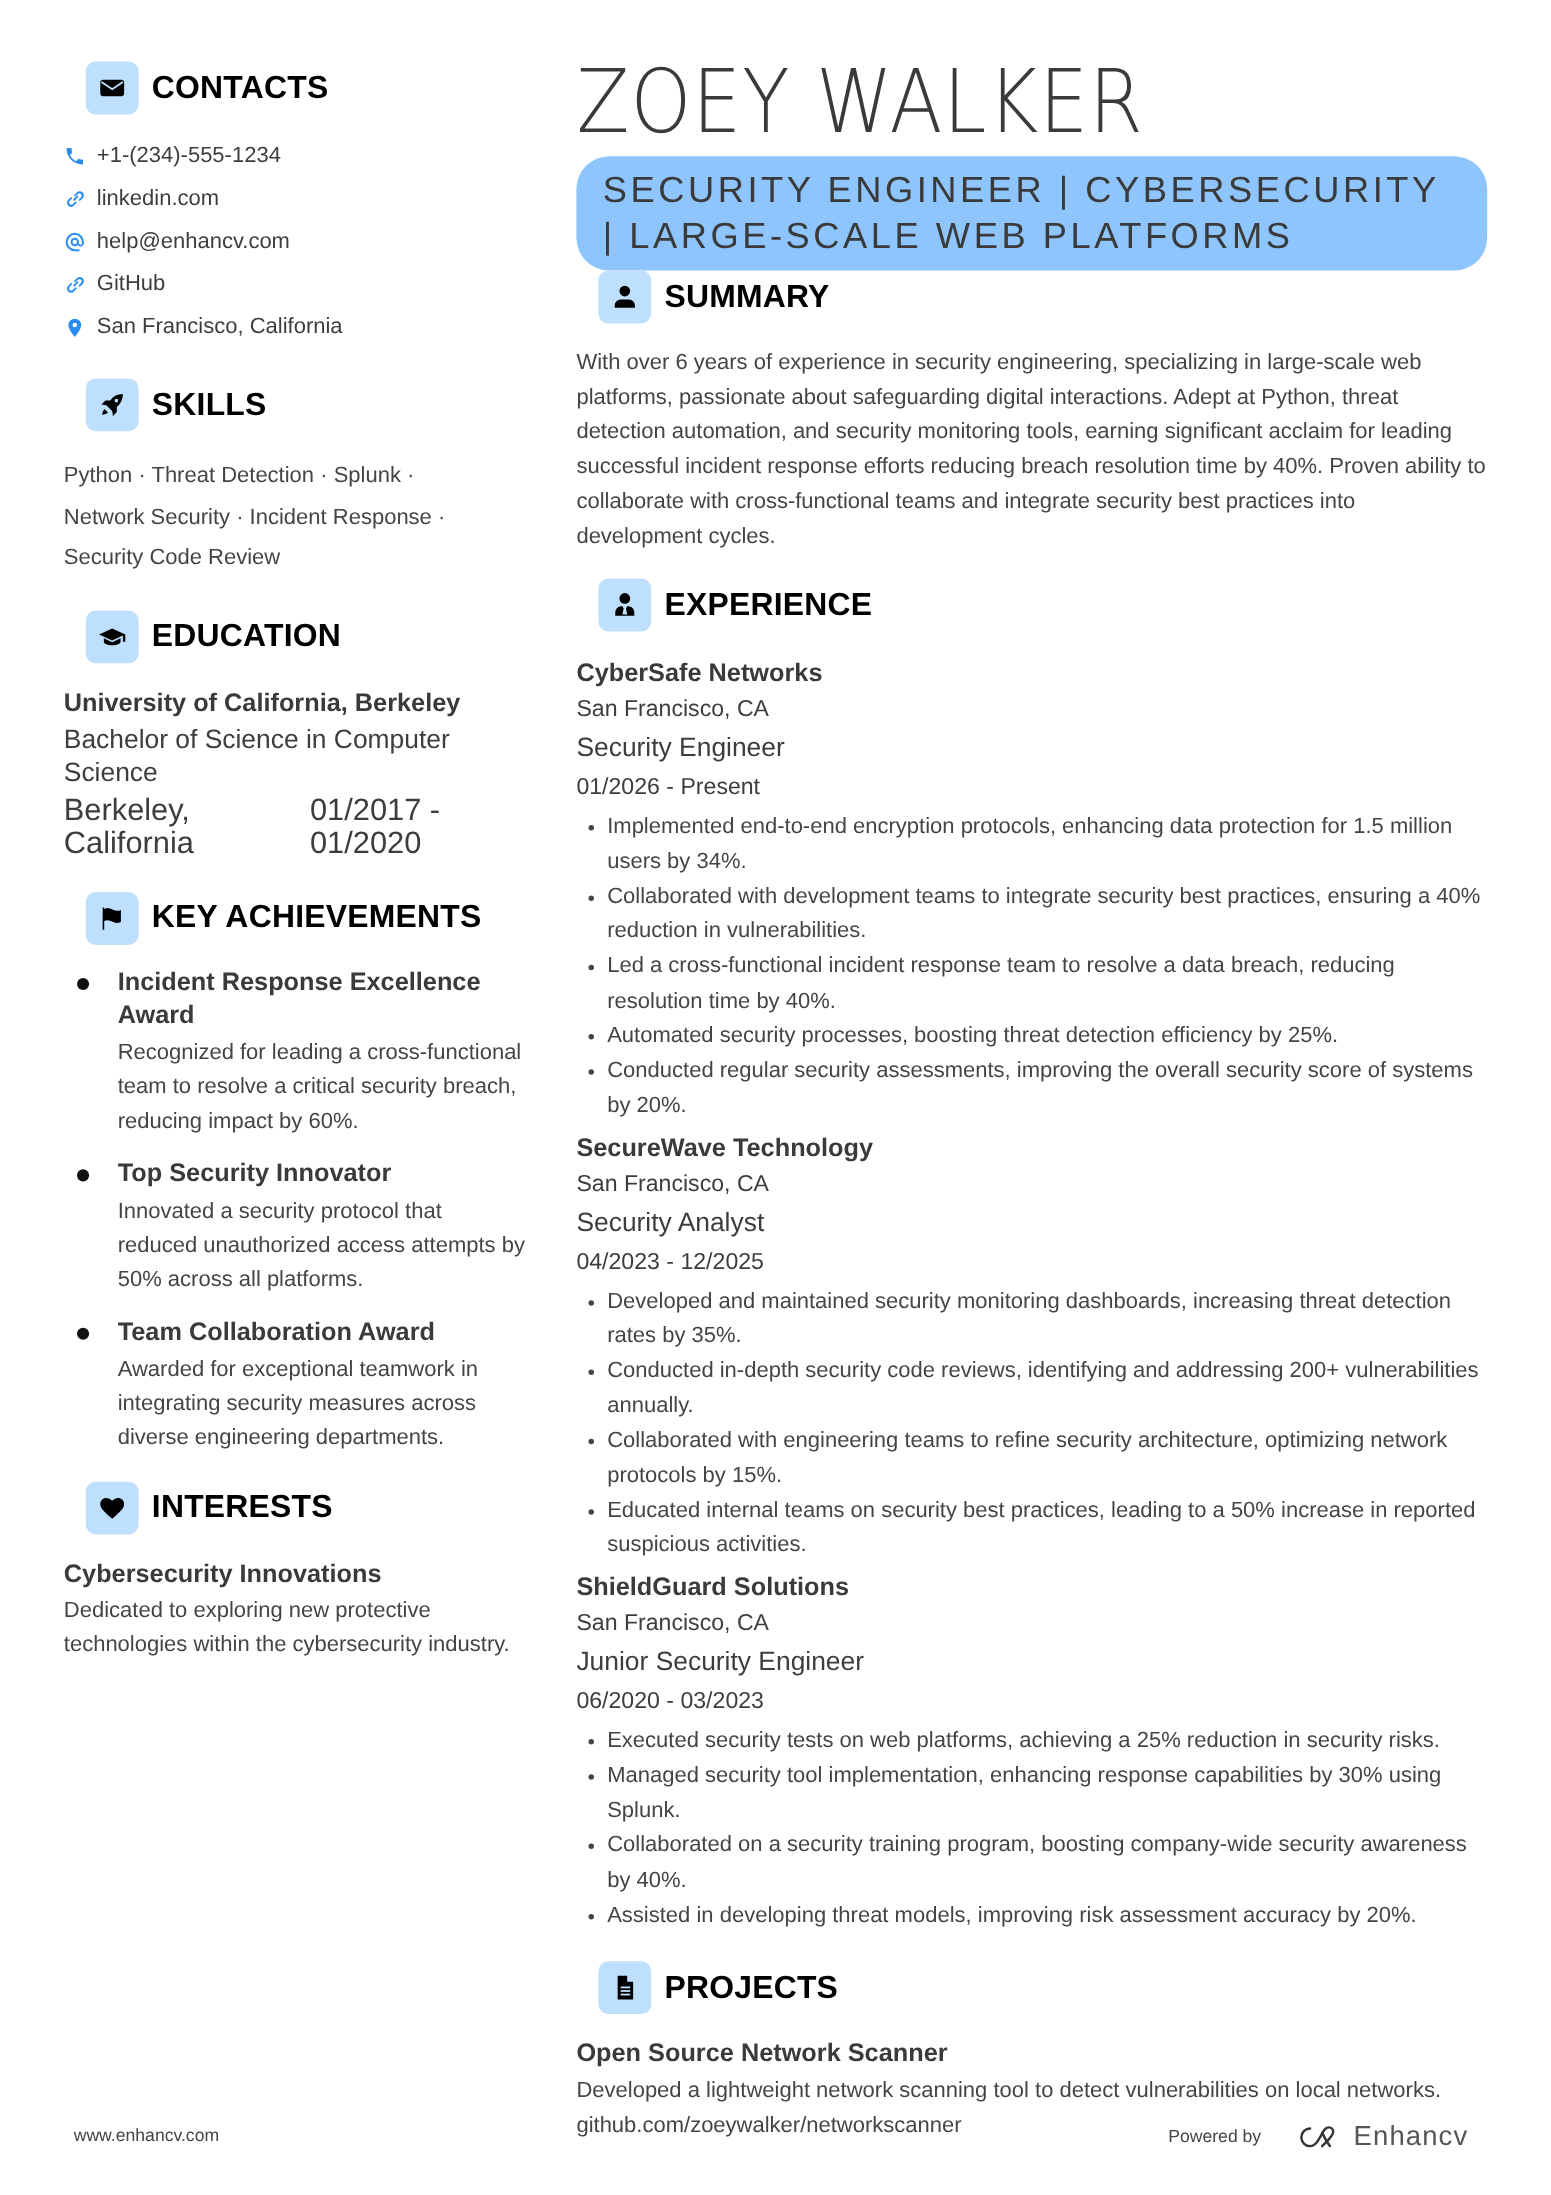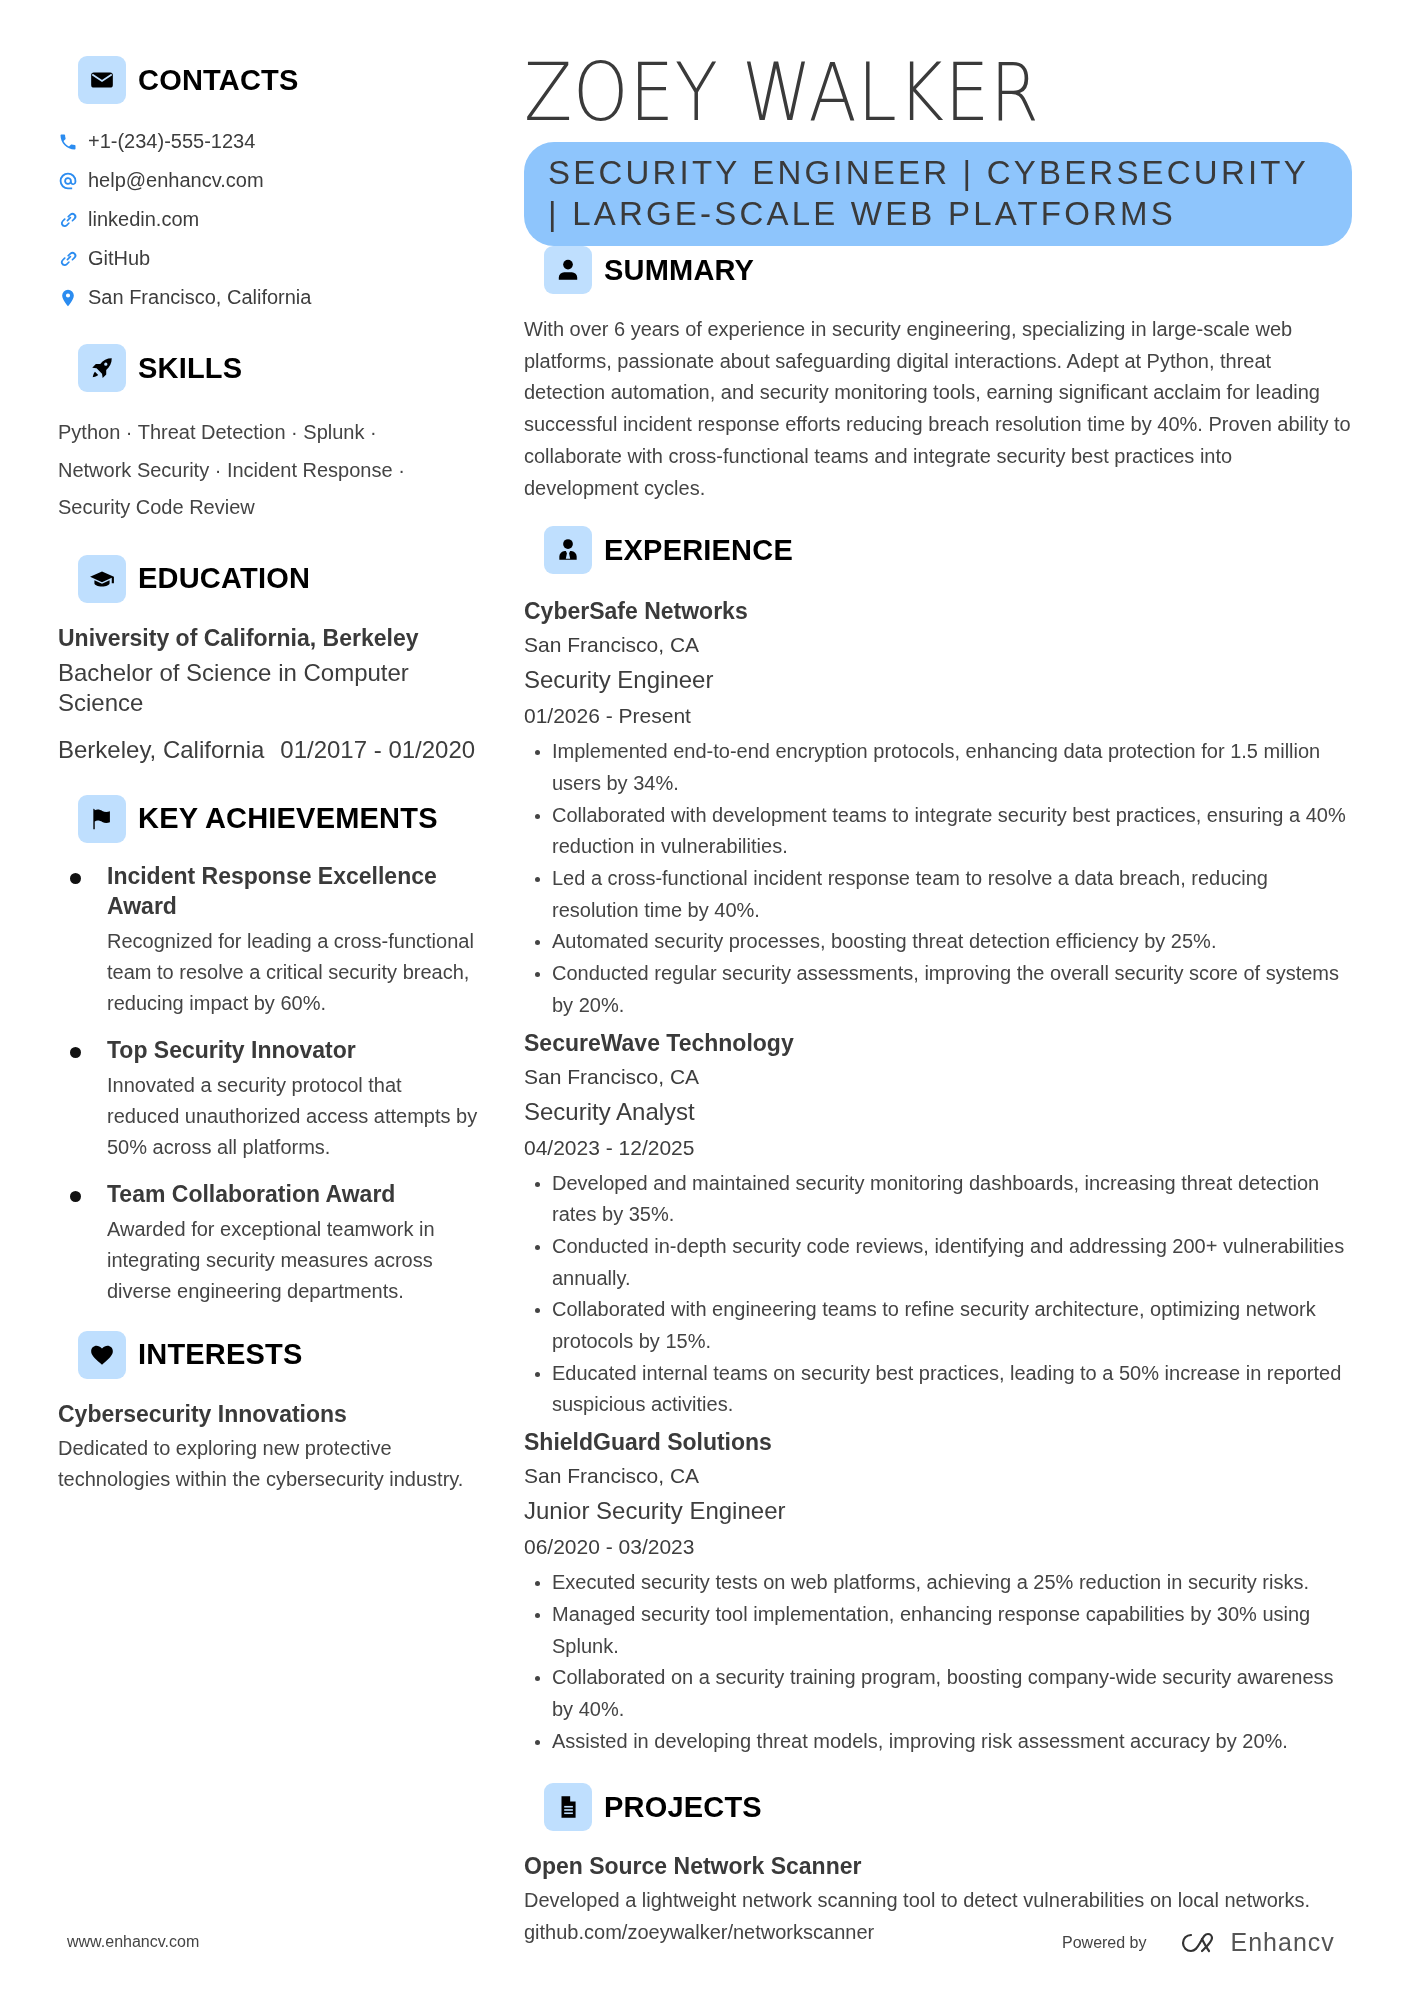--- a/index.html
+++ b/index.html
@@ -17,21 +17,21 @@
     
     .contacts { margin-top: 18px; }
     .contact-row { display: flex; align-items: center; height: 39px; font-size: 20px; color: #3d3d3d; }
     .contact-row svg { width: 20px; height: 20px; fill: #2b8cf0; margin-right: 10px; flex: 0 0 20px; }
 
     .skills { margin-top: 22px; font-size: 20px; line-height: 37.5px; color: #444; }
 
     .edu { margin-top: 20px; }
     .edu-school { font-size: 23px; font-weight: 700; color: #3a3a3a; line-height: 31px; }
     .edu-degree { font-size: 24px; color: #3d3d3d; line-height: 30px; margin-top: 4px; }
-    .edu-meta { font-size: 24px; color: #3d3d3d; line-height: 30px; margin-top: 17px; display: flex; gap: 16px; }
+    .edu-meta { font-size: 28px; color: #3d3d3d; line-height: 30px; margin-top: 3px; display: flex; gap: 16px; }
 
     .ach-list { margin-top: 18px; }
     .ach { position: relative; padding-left: 49px; margin-bottom: 16px; }
     .ach-bullet { position: absolute; left: 12px; top: 12px; width: 11px; height: 11px; border-radius: 50%; background: #111; }
     .ach-title { font-size: 23px; font-weight: 700; color: #3a3a3a; line-height: 30px; }
     .ach-desc { font-size: 20px; line-height: 31px; color: #444; margin-top: 5px; }
 
     .int-title { font-size: 23px; font-weight: 700; color: #3a3a3a; line-height: 30px; margin-top: 20px; }
     .int-desc { font-size: 20px; line-height: 31.5px; color: #444; margin-top: 4px; }
 
@@ -81,29 +81,29 @@
     </div>
     <div class="contacts">
       <div class="contact-row">
         <svg viewBox="0 0 24 24">
             <path d="M6.6 10.8c1.4 2.8 3.8 5.1 6.6 6.6l2.2-2.2c.3-.3.7-.4 1-.2 1.1.4 2.3.6 3.6.6.6 0 1 .4 1 1V20c0 .6-.4 1-1 1C10.6 21 3 13.4 3 4c0-.6.4-1 1-1h3.5c.6 0 1 .4 1 1 0 1.3.2 2.5.6 3.6.1.3 0 .7-.2 1l-2.3 2.2z"></path>
           </svg>
         <span>+1-(234)-555-1234</span>
       </div>
       <div class="contact-row">
         <svg viewBox="0 0 24 24">
+            <path d="M10.6 13.4a1 1 0 010-1.4l3.5-3.5a1 1 0 111.4 1.4L12 13.4a1 1 0 01-1.4 0zM8 20.5a4.5 4.5 0 01-3.2-7.7l2.5-2.5a1 1 0 111.4 1.4l-2.5 2.5a2.5 2.5 0 003.5 3.5l2.5-2.5a1 1 0 111.4 1.4l-2.5 2.5A4.5 4.5 0 018 20.5zm9.3-6.6a1 1 0 01-.7-1.7l2.5-2.5a2.5 2.5 0 00-3.5-3.5l-2.5 2.5a1 1 0 11-1.4-1.4l2.5-2.5a4.5 4.5 0 016.4 6.4L18 13.6a1 1 0 01-.7.3z"></path>
+          </svg>
+        <span>linkedin.com</span>
+      </div>
+      <div class="contact-row">
+        <svg viewBox="0 0 24 24">
             <path d="M12 2a10 10 0 100 20h5v-2.2h-5A7.8 7.8 0 1119.8 12v1.3c0 .9-.7 1.7-1.6 1.7s-1.6-.8-1.6-1.7V12a4.6 4.6 0 10-1.4 3.3 3.8 3.8 0 006.8-2V12A10 10 0 0012 2zm0 12.4a2.4 2.4 0 110-4.8 2.4 2.4 0 010 4.8z"></path>
           </svg>
         <span>help@enhancv.com</span>
-      </div>
-      <div class="contact-row">
-        <svg viewBox="0 0 24 24">
-            <path d="M10.6 13.4a1 1 0 010-1.4l3.5-3.5a1 1 0 111.4 1.4L12 13.4a1 1 0 01-1.4 0zM8 20.5a4.5 4.5 0 01-3.2-7.7l2.5-2.5a1 1 0 111.4 1.4l-2.5 2.5a2.5 2.5 0 003.5 3.5l2.5-2.5a1 1 0 111.4 1.4l-2.5 2.5A4.5 4.5 0 018 20.5zm9.3-6.6a1 1 0 01-.7-1.7l2.5-2.5a2.5 2.5 0 00-3.5-3.5l-2.5 2.5a1 1 0 11-1.4-1.4l2.5-2.5a4.5 4.5 0 016.4 6.4L18 13.6a1 1 0 01-.7.3z"></path>
-          </svg>
-        <span>linkedin.com</span>
       </div>
       <div class="contact-row">
         <svg viewBox="0 0 24 24">
             <path d="M10.6 13.4a1 1 0 010-1.4l3.5-3.5a1 1 0 111.4 1.4L12 13.4a1 1 0 01-1.4 0zM8 20.5a4.5 4.5 0 01-3.2-7.7l2.5-2.5a1 1 0 111.4 1.4l-2.5 2.5a2.5 2.5 0 003.5 3.5l2.5-2.5a1 1 0 111.4 1.4l-2.5 2.5A4.5 4.5 0 018 20.5zm9.3-6.6a1 1 0 01-.7-1.7l2.5-2.5a2.5 2.5 0 00-3.5-3.5l-2.5 2.5a1 1 0 11-1.4-1.4l2.5-2.5a4.5 4.5 0 016.4 6.4L18 13.6a1 1 0 01-.7.3z"></path>
           </svg>
         <span>GitHub</span>
       </div>
       <div class="contact-row">
         <svg viewBox="0 0 24 24">
             <path d="M12 2a7 7 0 00-7 7c0 5 7 13 7 13s7-8 7-13a7 7 0 00-7-7zm0 9.5A2.5 2.5 0 1112 6.5a2.5 2.5 0 010 5z"></path>

